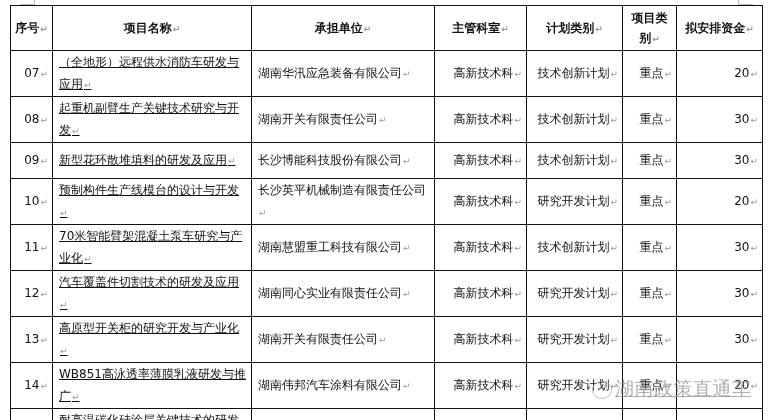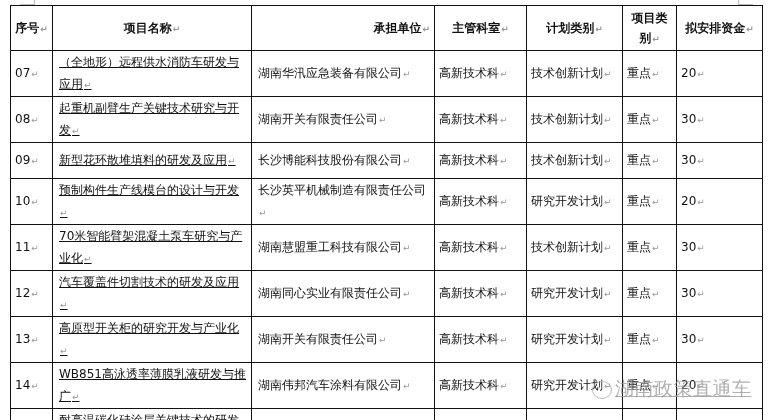--- a/index.html
+++ b/index.html
@@ -2,21 +2,21 @@
 <html><head>
   <meta charset="utf-8">
   <style>
     html, body { margin: 0; padding: 0; background: #ffffff; }
     body { width: 777px; height: 420px; position: relative; overflow: hidden;
            font-family: "DejaVu Sans", "Liberation Sans", sans-serif; color: #111; }
     .corner-mark { position: absolute; width: 14px; height: 4px; border-right: 1px solid #bbb; border-bottom: 1px solid #bbb; }
     table { position: absolute; left: 10px; top: 5px; border-collapse: collapse; table-layout: fixed; width: 752px; }
     td, th { border: 1px solid #111; padding: 0 4px; font-size: 12px; line-height: 22px; vertical-align: middle; }
     th { font-weight: bold; text-align: center; font-size: 12px; }
-    td.c { text-align: left; }
+    td.c { text-align: right; }
     td.name { text-align: left; padding-left: 6px; text-decoration: underline; }
     td.unit { text-align: left; padding-left: 6px; }
     .pm { color: #999; font-size: 9px; margin-left: 1px; }
     .watermark { position: absolute; left: 592px; top: 376px; font-size: 19px; color: rgba(150,150,150,0.75);
                  font-weight: normal; letter-spacing: 0.5px; white-space: nowrap; text-decoration: underline; }
     .wm-icon { display: inline-block; width: 18px; height: 16px; border: 1px solid rgba(170,170,170,0.8); border-radius: 50%; vertical-align: middle; margin-right: 3px; }
   </style>
 </head>
 <body>
 
@@ -30,21 +30,21 @@
       <col style="width:183px">
       <col style="width:92px">
       <col style="width:96px">
       <col style="width:54px">
       <col style="width:86px">
   </colgroup>
   <thead>
     <tr style="height:45px">
       <th><span>序号</span><span class="pm">↵</span></th>
       <th><span>项目名称</span><span class="pm">↵</span></th>
-      <th style="text-align:right"><span>承担单位</span><span class="pm">↵</span></th>
+      <th style="text-align:center"><span>承担单位</span><span class="pm">↵</span></th>
       <th><span>主管科室</span><span class="pm">↵</span></th>
       <th><span>计划类别</span><span class="pm">↵</span></th>
       <th style="line-height:20px;padding:0 8px;"><span>项目类别</span><span class="pm">↵</span></th>
       <th><span>拟安排资金</span><span class="pm">↵</span></th>
     </tr>
   </thead>
   <tbody id="tbody">
       <tr style="height: 44px;">
         <td class="c"><span>07</span><span class="pm">↵</span></td>
         <td class="name"><span>（全地形）远程供水消防车研发与应用</span><span class="pm">↵</span></td>

